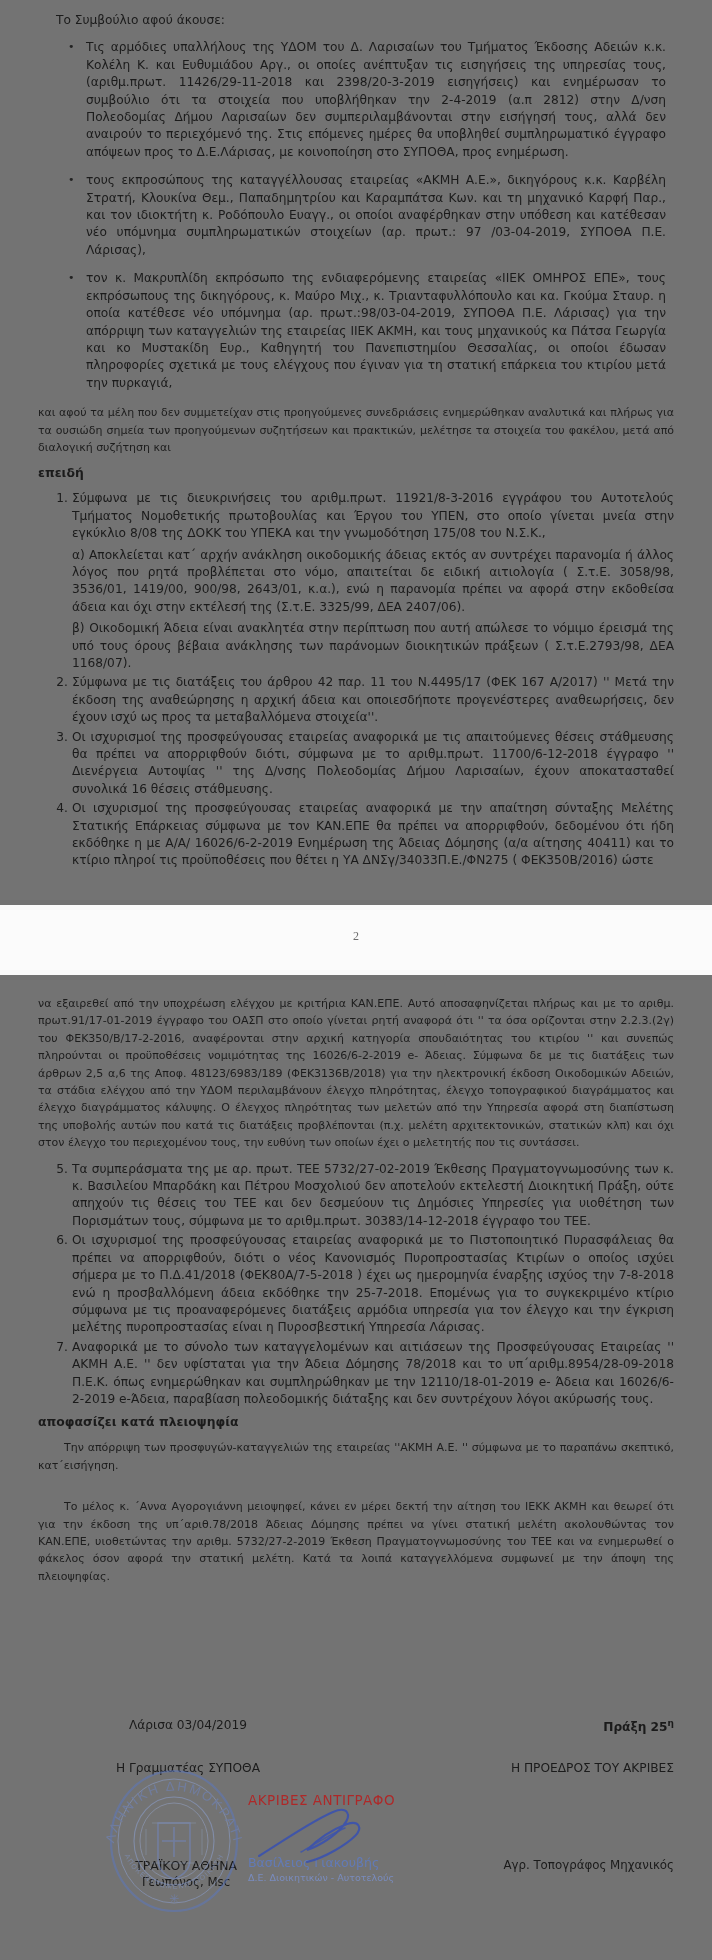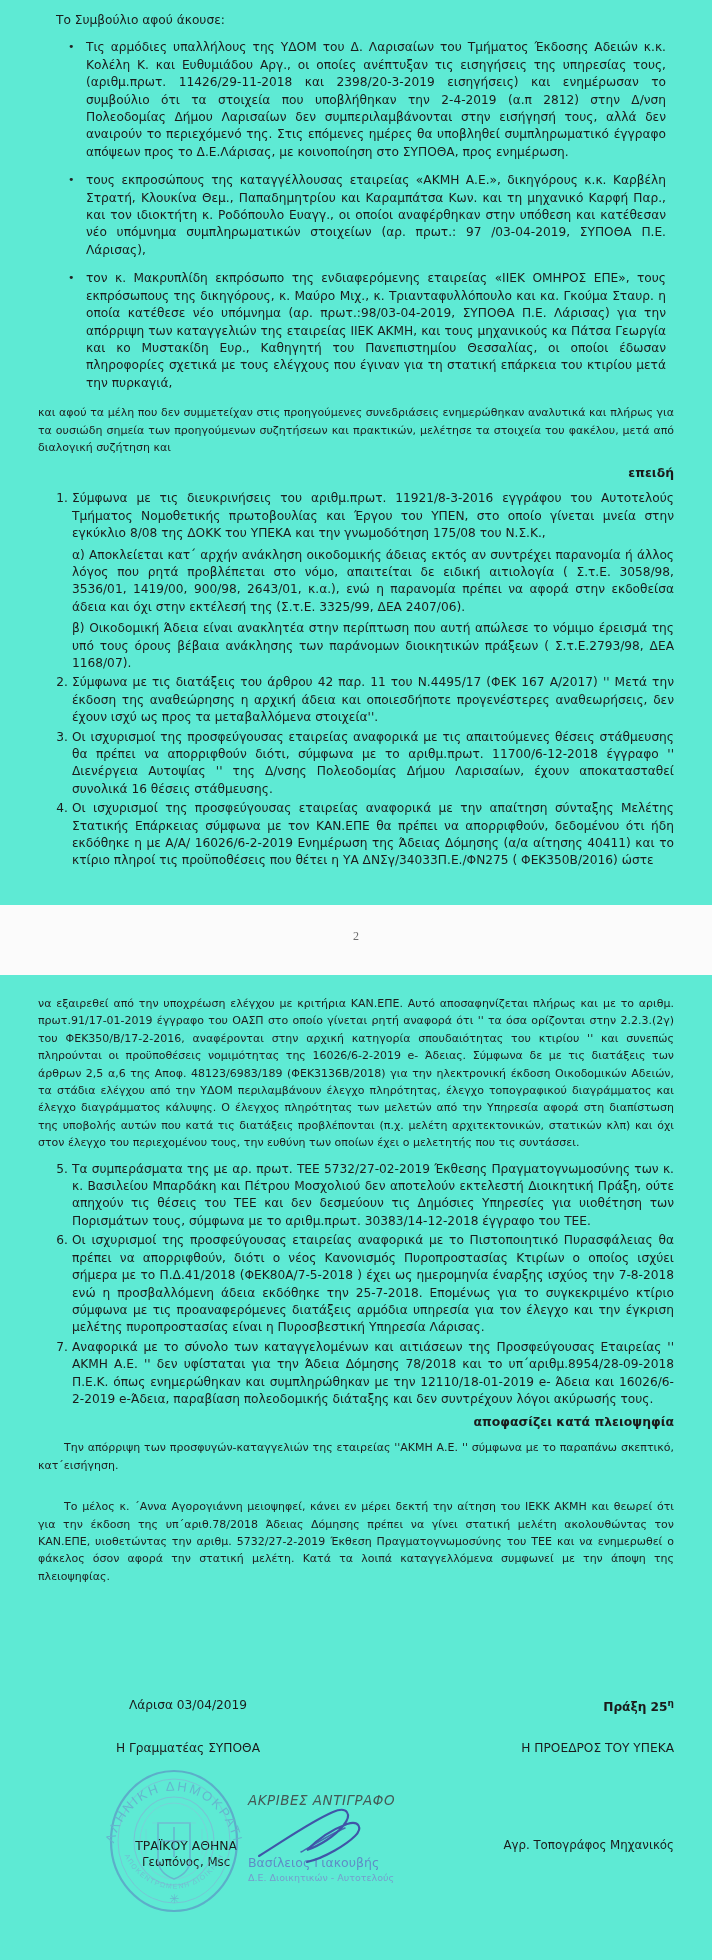--- a/index.html
+++ b/index.html
@@ -16,21 +16,21 @@
     background: #fdfdfd;
     font-family: "DejaVu Sans", "Liberation Sans", sans-serif;
     color: #1b1b1b;
     overflow: hidden;
   }
   
   .sheet {
     position: absolute;
     left: 0;
     width: 712px;
-    background: #5eead4;
+    background: #737373;
   }
   .sheet-1 { top: 0; height: 905px; }
   .sheet-2 { top: 975px; height: 985px; }
   .page-gap {
     position: absolute;
     left: 0;
     top: 905px;
     width: 712px;
     height: 70px;
     background: #fbfbfb;
@@ -110,35 +110,36 @@
     text-align: right;
     font-size: 12.2px;
   }
   .sub-para {
     display: block;
     margin-top: 4px;
     text-align: justify;
   }
 
   .center-head {
-    text-align: right;
+    text-align: left;
     font-weight: bold;
     font-size: 12.4px;
     margin: 9px 0 10px 0;
   }
   .indent-para {
     text-indent: 26px;
   }
 
   
   .sig-row {
     position: absolute;
     left: 38px;
     width: 636px;
     display: flex;
+    margin-top: 20px;
   }
   .sig-left  { width: 300px; text-align: center; font-size: 12.2px; }
   .sig-right { width: 336px; text-align: right; font-size: 12.2px; }
   .bold { font-weight: bold; }
   .sig-name { font-size: 12.4px; line-height: 17px; }
   .sig-title { font-size: 11.8px; line-height: 16px; }
   sup.ord { font-size: 9px; vertical-align: super; }
 
   
   .seal {
@@ -158,23 +159,22 @@
     left: 248px;
     top: 1792px;
     width: 260px;
     color: #4f6fbf;
     opacity: .85;
     pointer-events: none;
   }
   .copy-stamp .cs-line1 {
     font-size: 13.5px;
     letter-spacing: .5px;
-    color: #404040;
+    color: #b91c1c;
     white-space: nowrap;
-    font-style: italic;
   }
   .copy-stamp .cs-name {
     font-size: 12.5px;
     color: #5f7cc4;
     margin-top: 47px;
   }
   .copy-stamp .cs-dept {
     font-size: 9.5px;
     color: #7a90cc;
     margin-top: 2px;
@@ -264,21 +264,21 @@
       <p class="para indent-para" style="margin-top:24px;">Το μέλος κ. ΄Αννα Αγορογιάννη μειοψηφεί, κάνει εν μέρει δεκτή την αίτηση του ΙΕΚΚ ΑΚΜΗ και θεωρεί ότι για την έκδοση της υπ΄αριθ.78/2018 Άδειας Δόμησης πρέπει να γίνει στατική μελέτη ακολουθώντας τον ΚΑΝ.ΕΠΕ, υιοθετώντας την αριθμ. 5732/27-2-2019 Έκθεση Πραγματογνωμοσύνης του ΤΕΕ και να ενημερωθεί ο φάκελος όσον αφορά την στατική μελέτη. Κατά τα λοιπά καταγγελλόμενα συμφωνεί με την άποψη της πλειοψηφίας.</p>
     </div>
 
     <div class="sig-row" style="top:723px;">
       <div class="sig-left">Λάρισα  03/04/2019</div>
       <div class="sig-right bold"><span>Πράξη 25</span><sup class="ord">η</sup></div>
     </div>
 
     <div class="sig-row" style="top:766px;">
       <div class="sig-left">Η Γραμματέας ΣΥΠΟΘΑ</div>
-      <div class="sig-right">Η ΠΡΟΕΔΡΟΣ ΤΟΥ ΥΠΕΚΑ</div>
+      <div class="sig-right">Η ΠΡΟΕΔΡΟΣ ΤΟΥ ΑΚΡΙΒΕΣ</div>
     </div>
 
     <div class="sig-row" style="top:862px;gap:8px;">
       <div class="sig-left">
         <div class="sig-name">ΤΡΑΪΚΟΥ ΑΘΗΝΑ</div>
         <div class="sig-title">Γεωπόνος, Msc</div>
       </div>
       <div class="sig-right">
         <div class="sig-title">Αγρ. Τοπογράφος Μηχανικός</div>
       </div>

